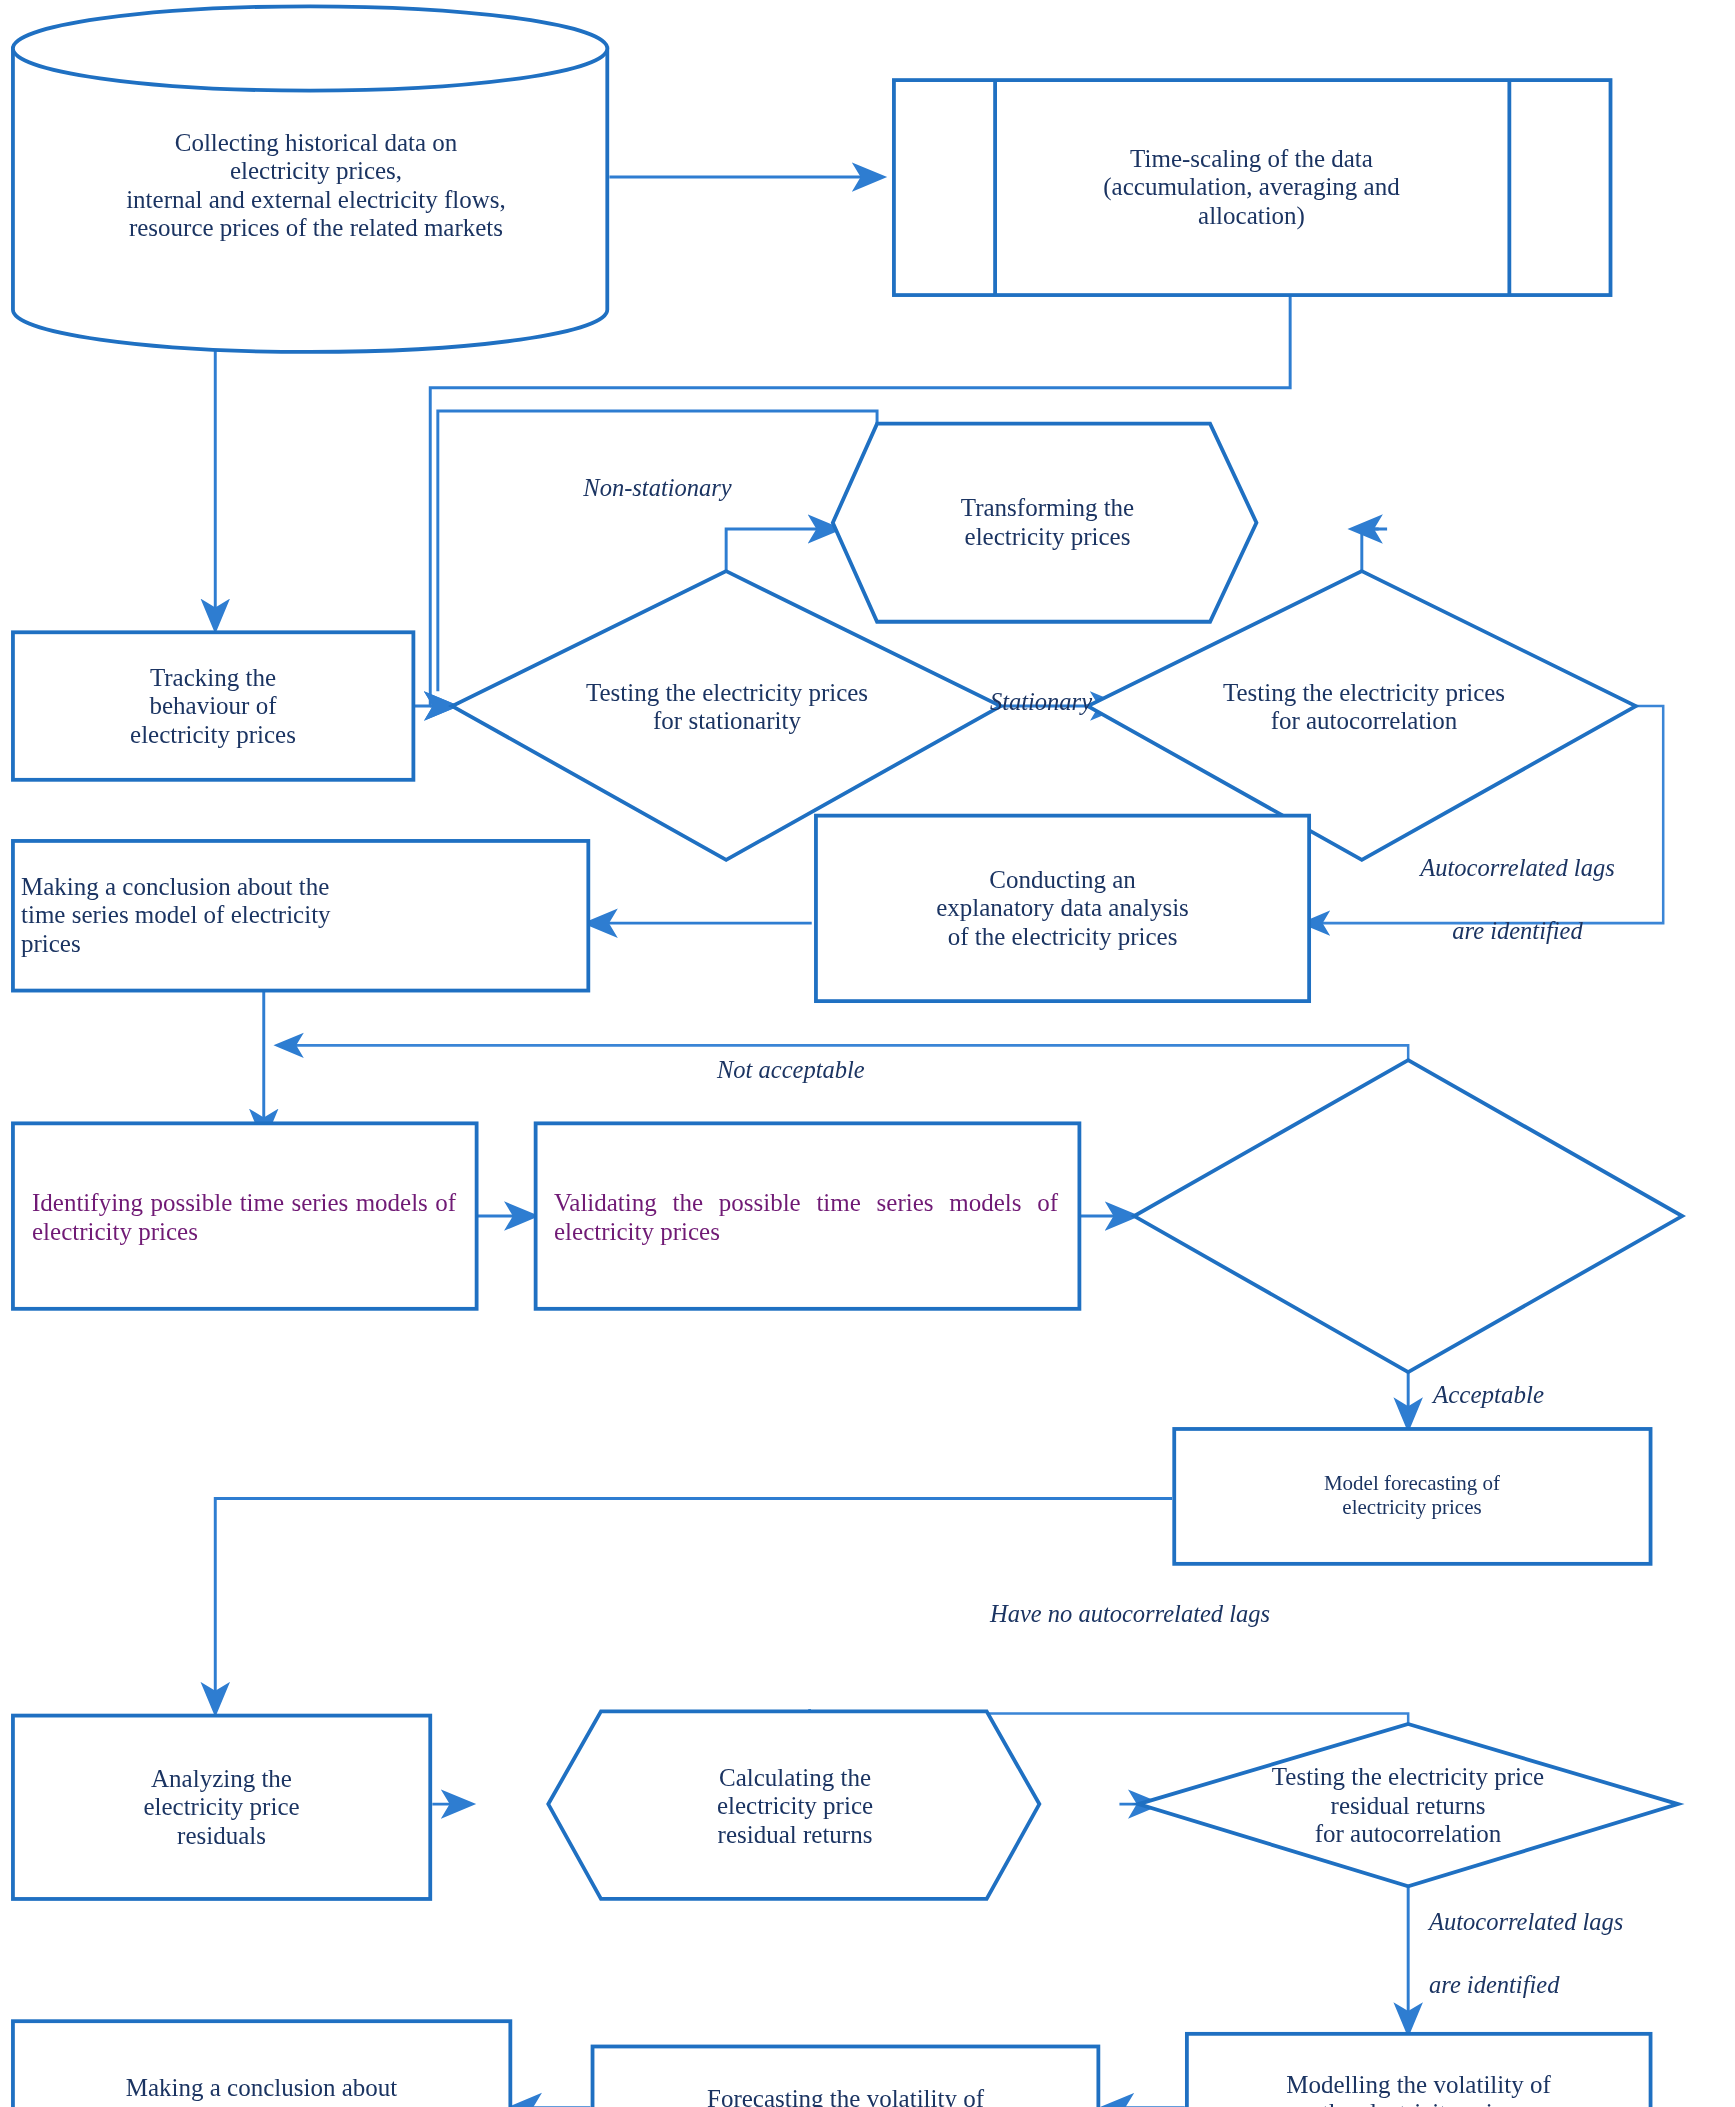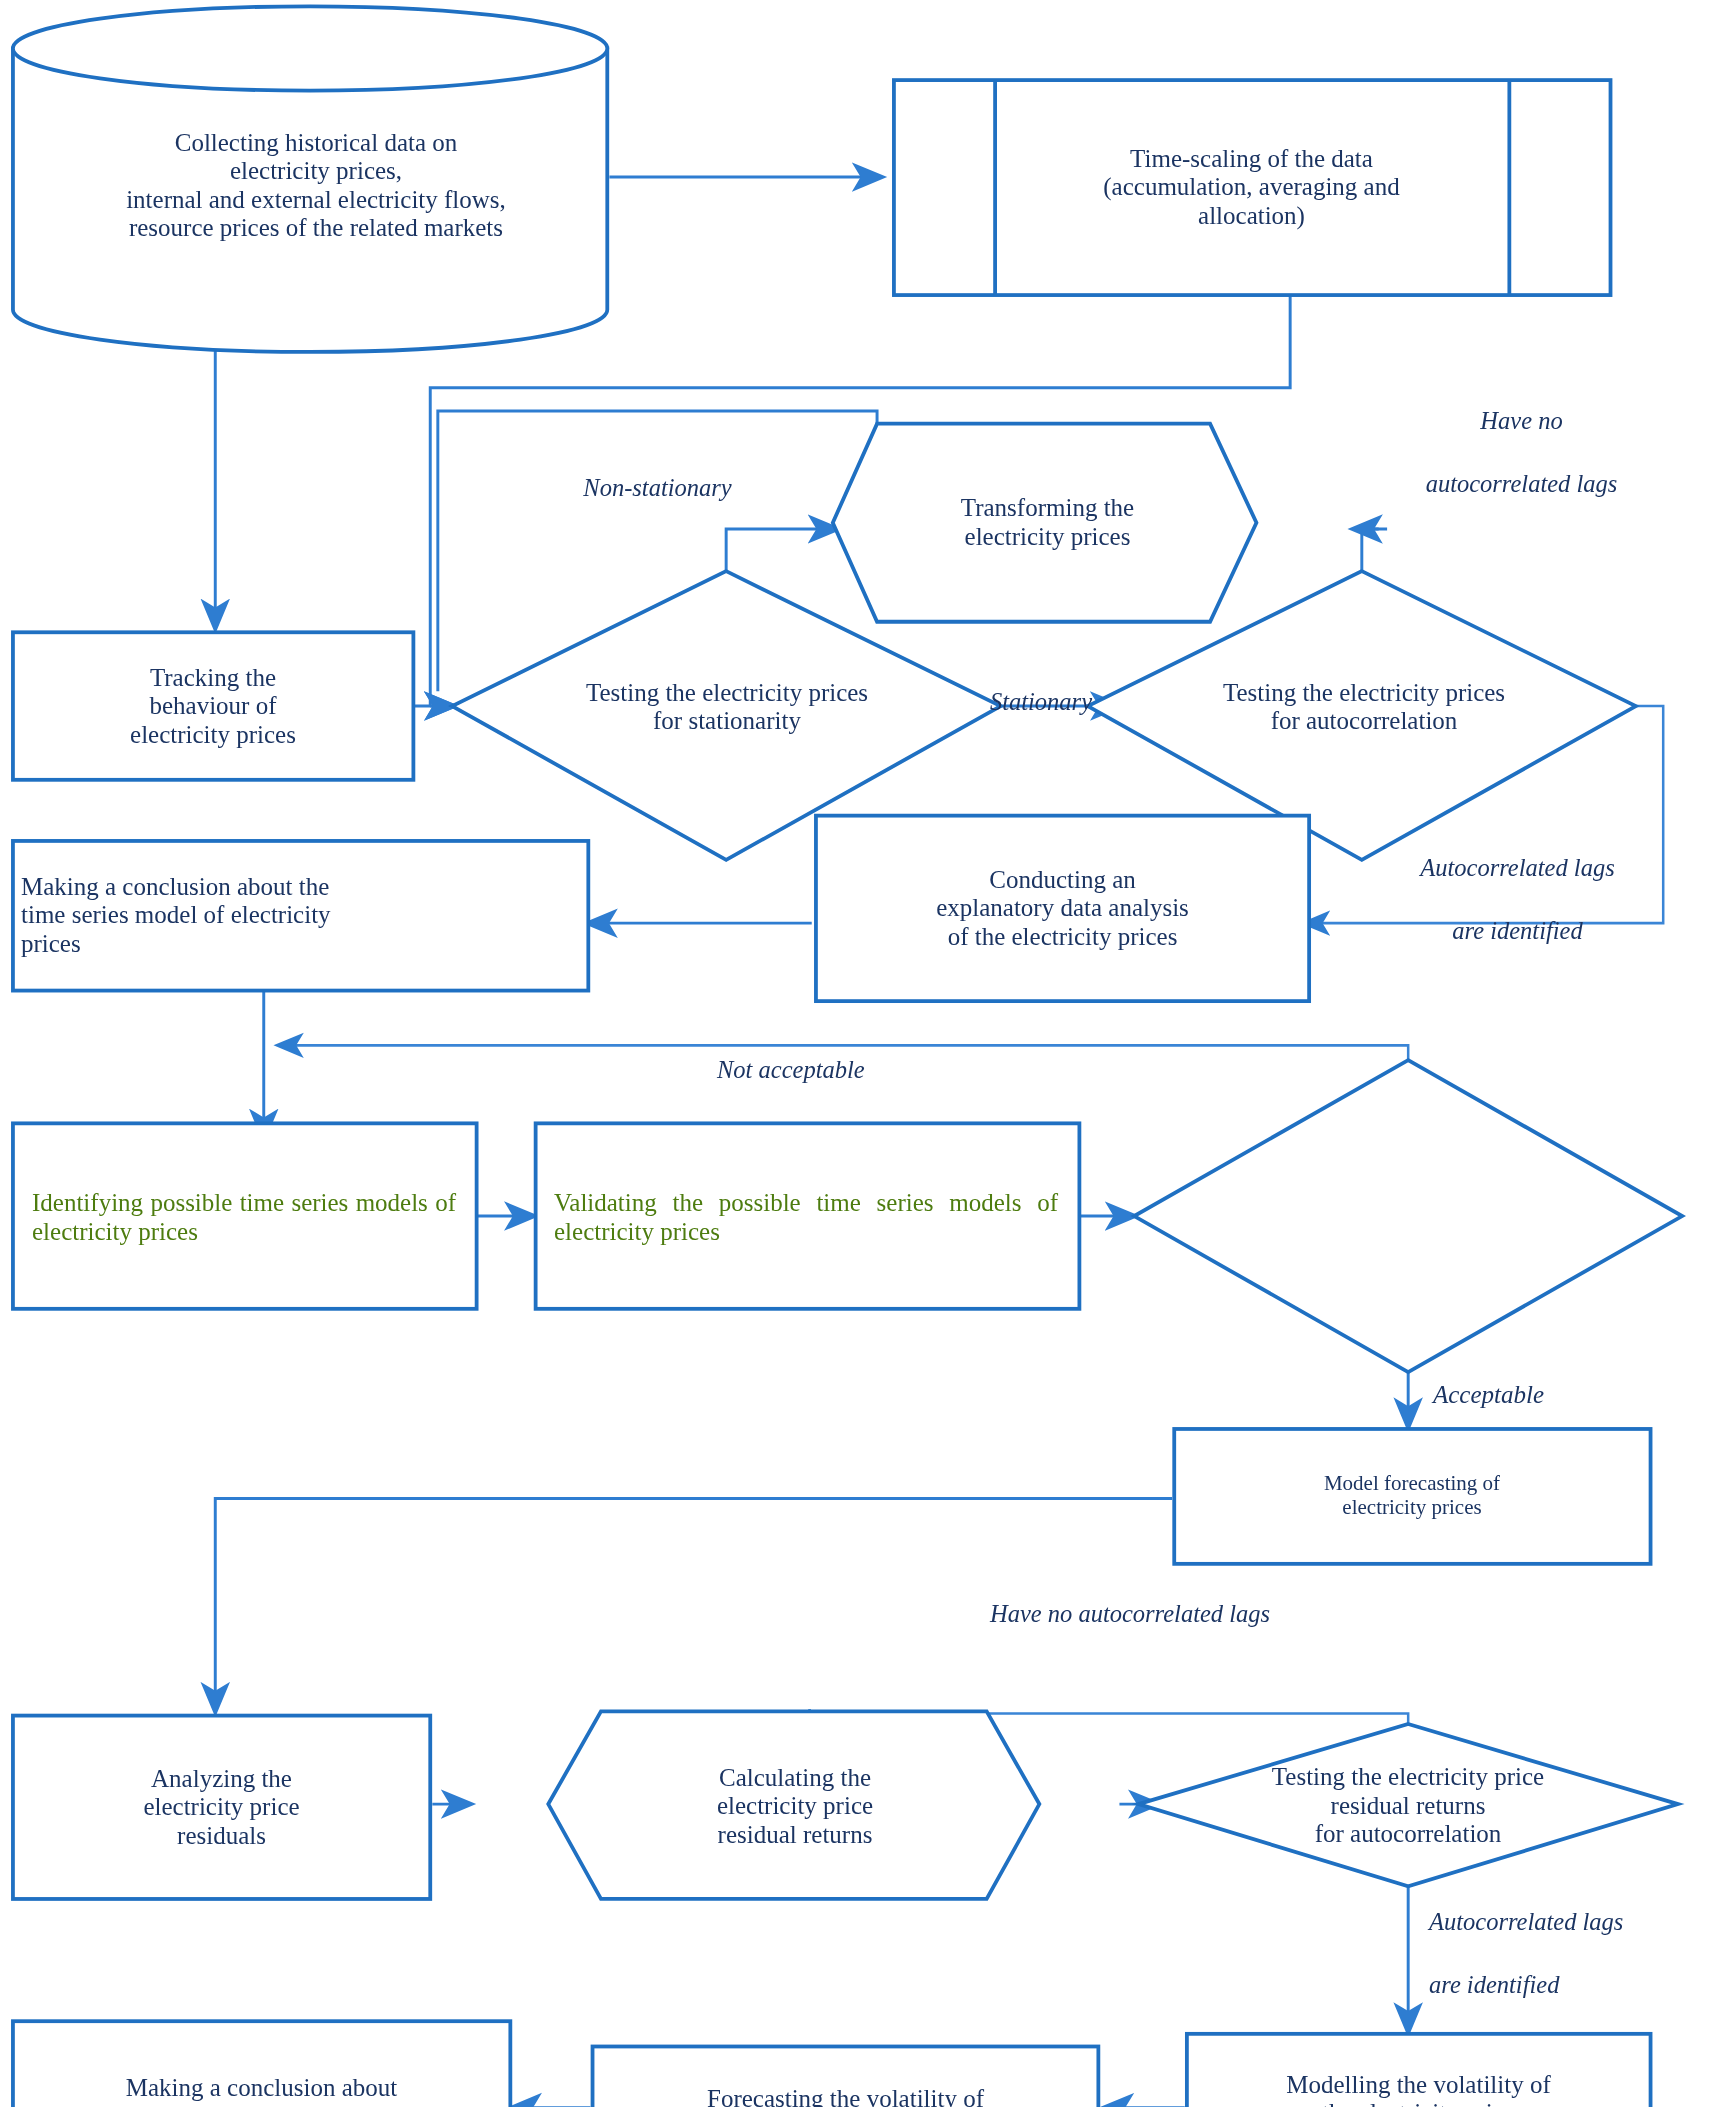--- a/index.html
+++ b/index.html
@@ -28,21 +28,21 @@
     line-height:1.28;
     white-space:pre-line;
   }
   .justified{
     display:block;
     text-align:justify;
     text-align-last:left;
   }
   .justwrap{
     position:absolute;display:flex;align-items:center;
-    color:#4d7c0f;font-family:"Liberation Serif", serif;line-height:1.16;
+    color:#701a75;font-family:"Liberation Serif", serif;line-height:1.16;
   }
 </style>
 </head>
 <body>
 
 <div id="root">
 
   <svg class="layer" viewBox="0 0 4117 5269">
     <defs>
       <marker id="ah" markerWidth="13" markerHeight="13" refX="10" refY="5" orient="auto" markerUnits="strokeWidth">
@@ -204,23 +204,20 @@
 the electricity price residuals</div>
 
   <div class="nodelabel" style="left:19px;top:2028px;width:485px;height:177px;font-size:25px;">Making a conclusion about
 the electricity price
 behaviour</div>
 
   <div class="edgelabel" style="left:548px;top:472px;width:219px;font-size:24.5px;text-align:center;">Non-stationary</div>
 
   <div class="edgelabel" style="left:965px;top:660px;width:152px;font-size:24.5px;text-align:center;margin-top:26px;">Stationary</div>
 
-  <div class="edgelabel" style="left:1391px;top:405px;width:261px;font-size:24.5px;text-align:center;">Have no
-
-autocorrelated lags</div>
 
   <div class="edgelabel" style="left:1374px;top:852px;width:287px;font-size:24.5px;text-align:center;">Autocorrelated lags
 
  are identified</div>
 
   <div class="edgelabel" style="left:717px;top:1054px;width:261px;font-size:24.5px;text-align:left;">Not acceptable</div>
 
   <div class="edgelabel" style="left:1433px;top:1379px;width:194px;font-size:25px;text-align:left;">Acceptable</div>
 
   <div class="edgelabel" style="left:919px;top:1598px;width:422px;font-size:24.5px;text-align:center;">Have no autocorrelated lags</div>

